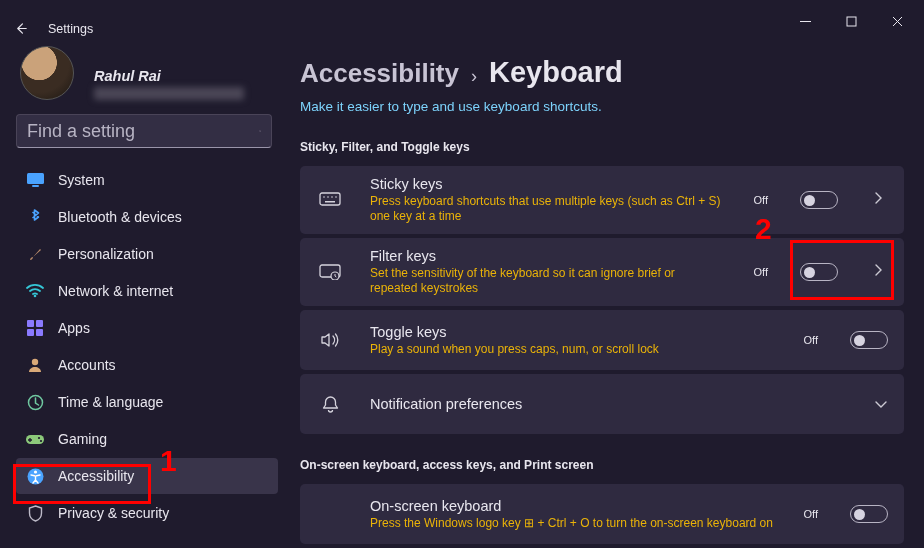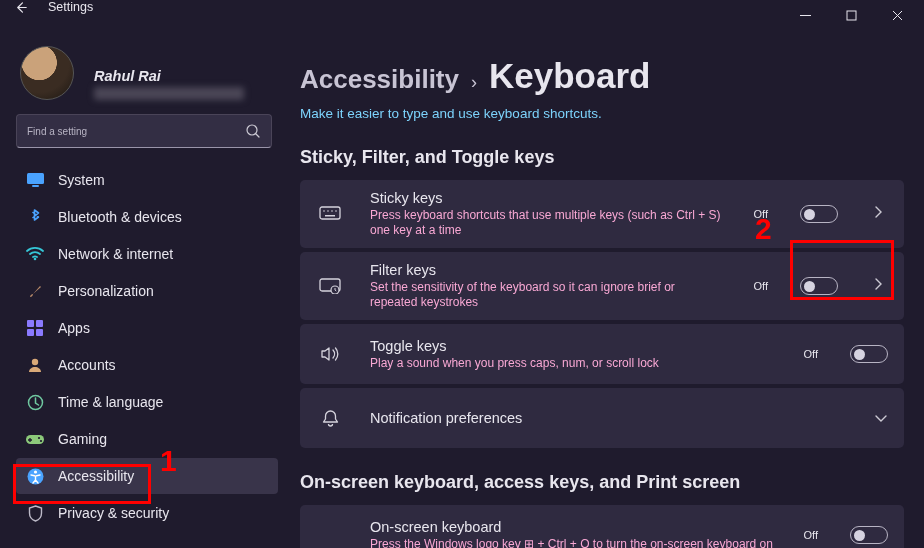--- a/index.html
+++ b/index.html
@@ -6,21 +6,21 @@
   body {
     width: 924px; height: 548px;
     background: #1f1b2d;
     color: #e8e6ee;
     overflow: hidden;
     position: relative;
   }
   
   .titlebar {
     height: 36px;
-    display: flex; align-items: flex-start;
+    display: flex; align-items: flex-end;
     padding: 0 4px 0 12px;
   }
   .titlebar .back { width:18px; display:flex; align-items:center; justify-content:center; cursor:pointer;}
   .titlebar .title { margin-left: 18px; font-size: 12.5px; font-weight: 400; }
   .titlebar .spacer { flex: 1; }
   .winbtn { width: 46px; height: 30px; display:flex; align-items:center; justify-content:center; cursor:pointer;}
   .winbtn svg { stroke:#e8e6ee; }
   
   .columns { display: flex; height: calc(100% - 36px); }
   .sidebar { width: 288px; padding: 4px 10px 0 16px; }
@@ -42,56 +42,56 @@
     height: 34px; border-radius:4px;
     background: #332e44;
     border: 1px solid #4a4458;
     border-bottom: 1.5px solid #9a95aa;
     display:flex; align-items:center;
     padding: 0 10px; margin-bottom: 14px;
     width: 256px;
   }
   .search input {
     flex:1; background:transparent; border:none; outline:none;
-    color:#e8e6ee; font-size:10px;
+    color:#e8e6ee; font-size:18px;
   }
   .search input::placeholder{ color:#b8b4c4;}
   .search .srch-icon { opacity:.85; }
   
   .nav { display:flex; flex-direction:column; gap:1px; }
   .nav-item {
     height: 36px; border-radius:4px;
     display:flex; align-items:center; gap:14px;
     padding: 0 6px 0 10px; cursor:pointer;
     font-size:14px;
     position:relative;
   }
   .nav-item.active { background:#39344a; }
   .nav-item .ic { width:18px; height:18px; display:flex; align-items:center; justify-content:center; }
   
   .crumb { display:flex; align-items:baseline; gap:12px; margin: 8px 0 10px 0;}
   .crumb .parent { font-size:26px; font-weight:600; color:#c8c4d4; cursor:pointer;}
   .crumb .sep { font-size:18px; color:#c8c4d4; }
-  .crumb .current { font-size:35px; font-weight:700; }
+  .crumb .current { font-size:29px; font-weight:700; }
   .subtitle { font-size:13.5px; color:#7dd3fc; margin-bottom: 26px;}
-  .section-label { font-size:18px; font-weight:600; margin-bottom:12px; }
+  .section-label { font-size:12px; font-weight:600; margin-bottom:12px; }
   .card {
     background:#2f2a40;
     border-radius:5px;
     min-height:60px;
     display:flex; align-items:center;
     padding: 10px 16px 10px 18px;
     gap: 28px;
     margin-bottom: 4px;
     cursor:pointer;
   }
   .card .ic { width:24px; display:flex; align-items:center; justify-content:center; opacity:.9;}
   .card .txt { flex:1; }
   .card .txt .title { font-size:14.5px; font-weight:400;}
-  .card .txt .desc  { font-size:12px; color:#f9a8d4; margin-top:2px; line-height:1.25;}
+  .card .txt .desc  { font-size:12px; color:#eab308; margin-top:2px; line-height:1.25;}
   .card .state { font-size:11px; margin-right:4px;}
   .card .chev { width:14px; opacity:.85; margin-left:8px;}
   
   .toggle {
     width:38px; height:18px; border-radius:10px;
     border:1px solid #b8b4c4;
     position:relative;
   }
   .toggle::after{
     content:""; position:absolute; width:11px; height:11px; border-radius:50%;
@@ -159,34 +159,34 @@
       <div class="nav-item">
         <span class="ic">
             <svg width="15" height="18" viewBox="0 0 12 18" fill="none">
               <path d="M3 4l6 5-4 3V2l4 3-6 5" stroke="#4aa3ff" stroke-width="1.6" stroke-linejoin="round"></path>
             </svg>
           </span>
         <span>Bluetooth &amp; devices</span>
       </div>
       <div class="nav-item">
         <span class="ic">
+            <svg width="17" height="17" viewBox="0 0 17 17">
+              <path d="M3 14c0-2 2-3 3-3l7-8 1 1-8 7c0 1-1 3-3 3z" fill="#b88a6a"></path>
+            </svg>
+          </span>
+        <span>Personalization</span>
+      </div>
+      <div class="nav-item">
+        <span class="ic">
             <svg width="18" height="14" viewBox="0 0 18 14">
               <path d="M1 4a12 12 0 0116 0M4 7a8 8 0 0110 0M7 10a4 4 0 014 0" stroke="#35c6d6" stroke-width="1.8" fill="none" stroke-linecap="round"></path>
               <circle cx="9" cy="12" r="1.3" fill="#35c6d6"></circle>
             </svg>
           </span>
         <span>Network &amp; internet</span>
-      </div>
-      <div class="nav-item">
-        <span class="ic">
-            <svg width="17" height="17" viewBox="0 0 17 17">
-              <path d="M3 14c0-2 2-3 3-3l7-8 1 1-8 7c0 1-1 3-3 3z" fill="#b88a6a"></path>
-            </svg>
-          </span>
-        <span>Personalization</span>
       </div>
       <div class="nav-item">
         <span class="ic">
             <svg width="16" height="16" viewBox="0 0 16 16">
               <rect x="0" y="0" width="7" height="7" rx="1" fill="#8a7aff"></rect>
               <rect x="9" y="0" width="7" height="7" rx="1" fill="#8a7aff"></rect>
               <rect x="0" y="9" width="7" height="7" rx="1" fill="#8a7aff"></rect>
               <rect x="9" y="9" width="7" height="7" rx="1" fill="#8a7aff"></rect>
             </svg>
           </span>

